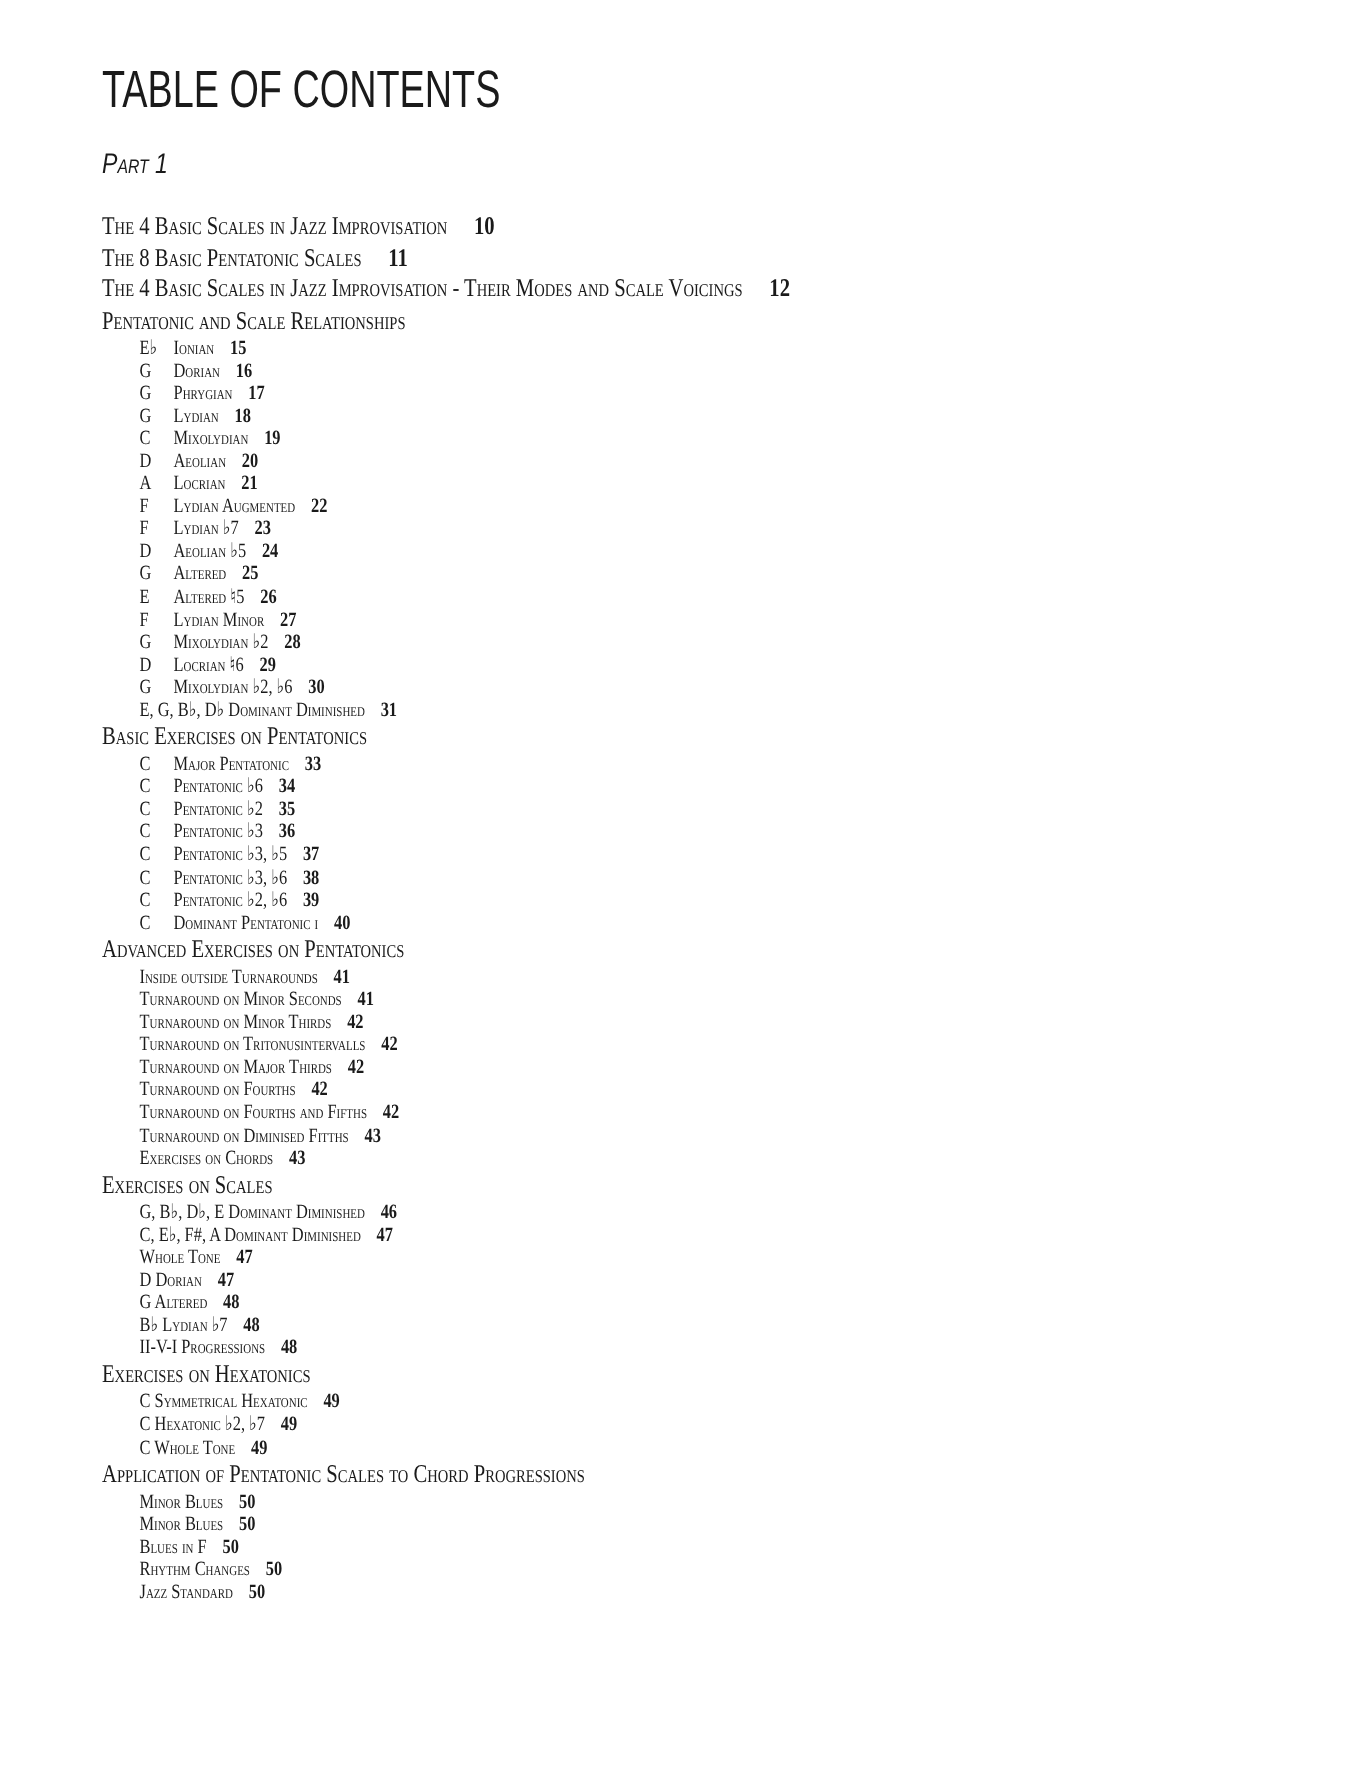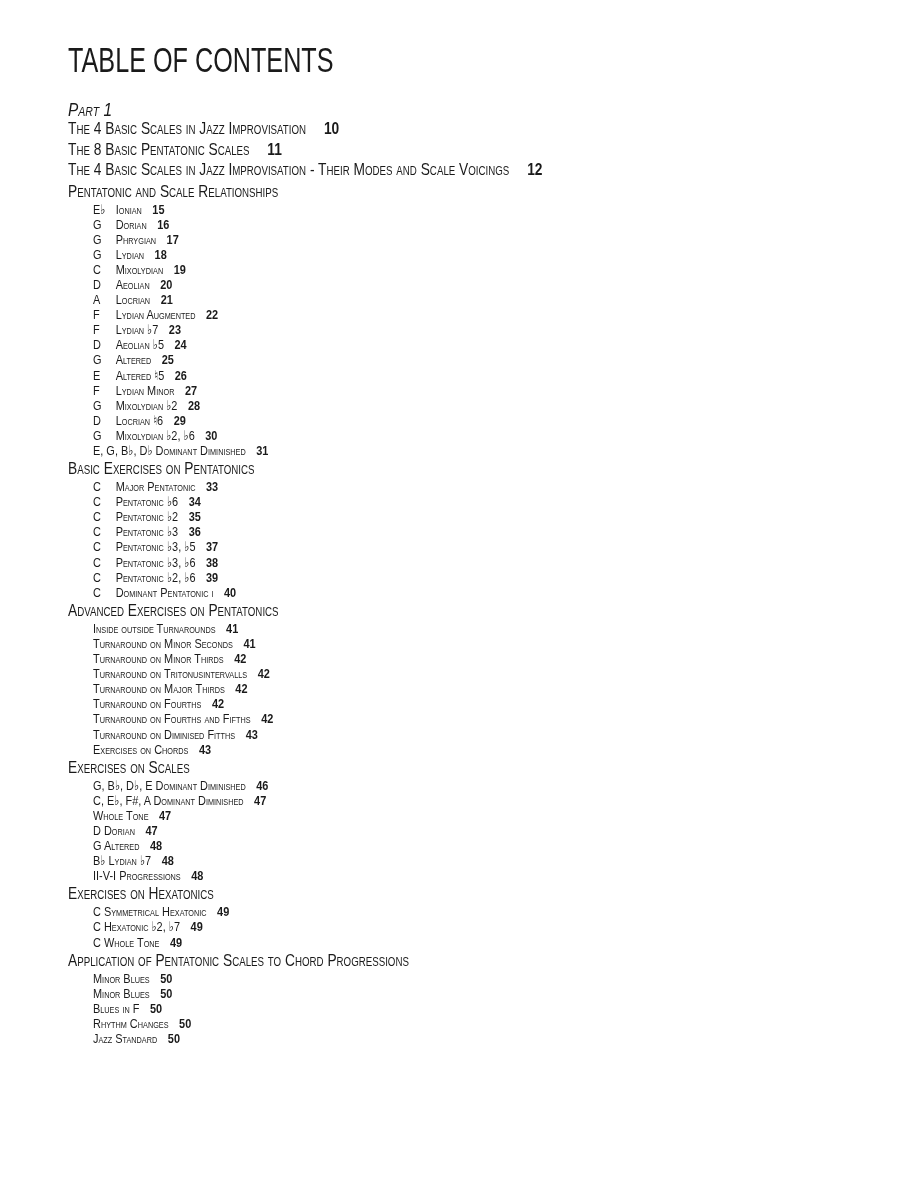--- a/index.html
+++ b/index.html
@@ -32,20 +32,22 @@
     margin-top: 23px;
     font-size: 19px;
     line-height: 1;
     font-style: italic;
     font-variant: small-caps;
     white-space: nowrap;
     transform: scaleX(0.81);
     transform-origin: 0 0;
   }
   .toc {
+    margin-top: 22px;
+    font-family: Liberation Serif, serif;
   }
   .row-h, .sec-h {
     font-size: 17px;
     line-height: 20.5px;
     font-variant: small-caps;
     white-space: nowrap;
     transform: scaleX(0.81);
     transform-origin: 0 0;
   }
   .sec-h {

